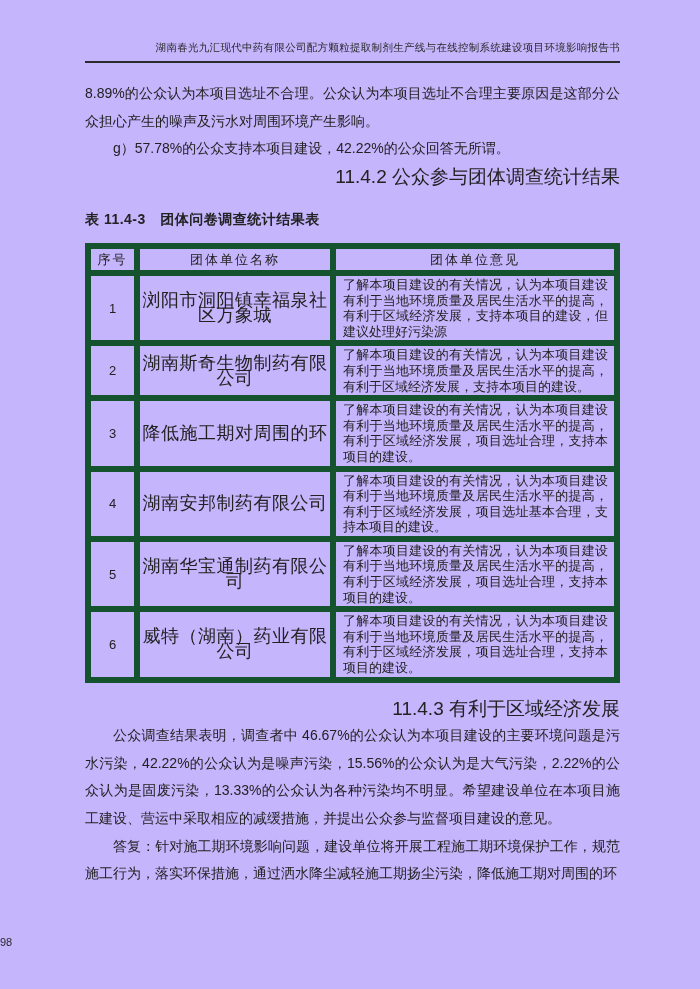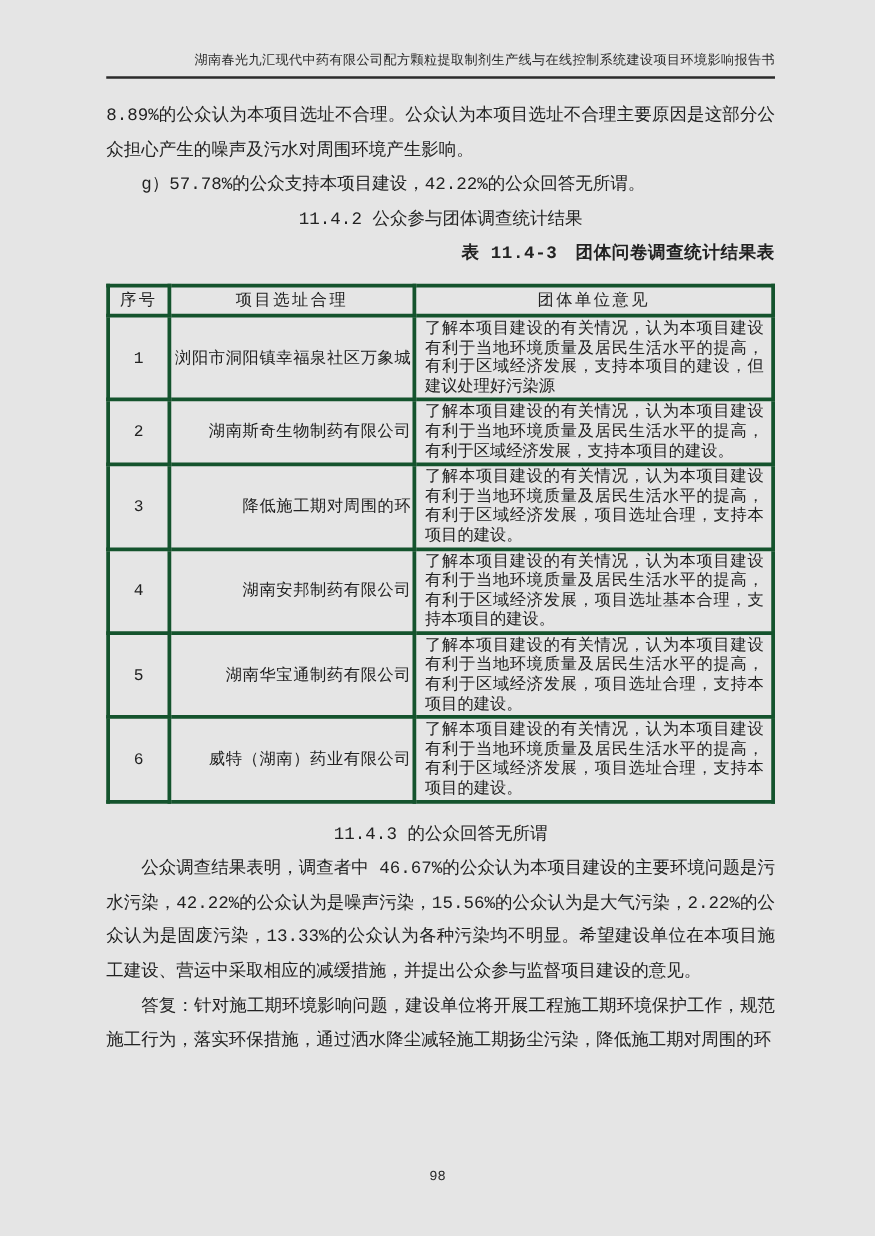--- a/index.html
+++ b/index.html
@@ -5,23 +5,23 @@
   html, body {
     margin: 0;
     padding: 0;
     background: #ffffff;
   }
   .page {
     position: relative;
     width: 700px;
     height: 989px;
     margin: 0 auto;
-    background: #e5e5e5;
+    background: #c4b5fd;
     color: #1e1e1e;
-    font-family: Liberation Mono, monospace;
+    font-family: Liberation Sans, sans-serif;
     overflow: hidden;
     box-sizing: border-box;
   }
   .running-header {
     margin: 0 80px 0 85px;
     padding-top: 41px;
     padding-bottom: 6px;
     border-bottom: 2px solid #2b2b2b;
     text-align: right;
     font-size: 10.5px;
@@ -34,76 +34,76 @@
     font-size: 14px;
     line-height: 27.6px;
     text-align: justify;
     text-justify: inter-character;
     color: #222;
   }
   .doc-body p { margin: 0; }
   .indent { text-indent: 2em; }
   .section-heading {
     margin: 0;
-    font-size: 14px;
+    font-size: 19px;
     font-weight: 400;
     line-height: 27.6px;
-    text-align: center;
+    text-align: right;
   }
   .section-heading.after-table { margin-top: 12px; }
   .table-caption {
-    text-align: right;
+    text-align: left;
     font-weight: 700;
     font-size: 14px;
     line-height: 27.6px;
     letter-spacing: 0.5px;
+    margin-top: 16px;
   }
   table.group-table {
     width: 100%;
     border-collapse: collapse;
     table-layout: fixed;
     margin-top: 9px;
   }
   table.group-table th,
   table.group-table td {
-    border: 3px solid #14532d;
+    border: 6px solid #14532d;
     vertical-align: middle;
   }
   table.group-table th {
     font-weight: 400;
     font-size: 13px;
     line-height: 15px;
     padding: 3px 0;
     text-align: center;
     letter-spacing: 2px;
   }
   td.cell-no {
     text-align: center;
     font-size: 13px;
     line-height: 15px;
   }
   td.cell-name {
-    text-align: right;
-    font-size: 13px;
+    text-align: center;
+    font-size: 18px;
     line-height: 15px;
     letter-spacing: 0.5px;
   }
   td.cell-opinion {
     font-size: 13px;
     line-height: 15.6px;
     padding: 1px 6px 1px 7px;
     text-align: justify;
     text-justify: inter-character;
   }
   .page-footer {
     position: absolute;
     left: 0;
     right: 0;
     bottom: 41px;
-    text-align: center;
     font-size: 11px;
     color: #2a2a2a;
   }
 </style>
 </head>
 <body>
 
 <div class="page">
 
   <div class="running-header">湖南春光九汇现代中药有限公司配方颗粒提取制剂生产线与在线控制系统建设项目环境影响报告书</div>
@@ -121,21 +121,21 @@
 
     <table class="group-table">
       <colgroup>
         <col style="width:49px">
         <col style="width:196px">
         <col>
       </colgroup>
       <thead>
         <tr>
           <th>序号</th>
-          <th>项目选址合理</th>
+          <th>团体单位名称</th>
           <th>团体单位意见</th>
         </tr>
       </thead>
       <tbody>
         <tr>
           <td class="cell-no">1</td>
           <td class="cell-name">浏阳市洞阳镇幸福泉社区万象城</td>
           <td class="cell-opinion">了解本项目建设的有关情况，认为本项目建设有利于当地环境质量及居民生活水平的提高，有利于区域经济发展，支持本项目的建设，但建议处理好污染源</td>
         </tr>
         <tr>
@@ -159,21 +159,21 @@
           <td class="cell-opinion">了解本项目建设的有关情况，认为本项目建设有利于当地环境质量及居民生活水平的提高，有利于区域经济发展，项目选址合理，支持本项目的建设。</td>
         </tr>
         <tr>
           <td class="cell-no">6</td>
           <td class="cell-name">威特（湖南）药业有限公司</td>
           <td class="cell-opinion">了解本项目建设的有关情况，认为本项目建设有利于当地环境质量及居民生活水平的提高，有利于区域经济发展，项目选址合理，支持本项目的建设。</td>
         </tr>
       </tbody>
     </table>
 
-    <h3 class="section-heading after-table">11.4.3 的公众回答无所谓</h3>
+    <h3 class="section-heading after-table">11.4.3 有利于区域经济发展</h3>
 
 
     <p class="indent">公众调查结果表明，调查者中 46.67%的公众认为本项目建设的主要环境问题是污水污染，42.22%的公众认为是噪声污染，15.56%的公众认为是大气污染，2.22%的公众认为是固废污染，13.33%的公众认为各种污染均不明显。希望建设单位在本项目施工建设、营运中采取相应的减缓措施，并提出公众参与监督项目建设的意见。</p>
 
     <p class="indent">答复：针对施工期环境影响问题，建设单位将开展工程施工期环境保护工作，规范施工行为，落实环保措施，通过洒水降尘减轻施工期扬尘污染，降低施工期对周围的环</p>
 
   </div>
 
   <div class="page-footer">
     <span>98</span>

